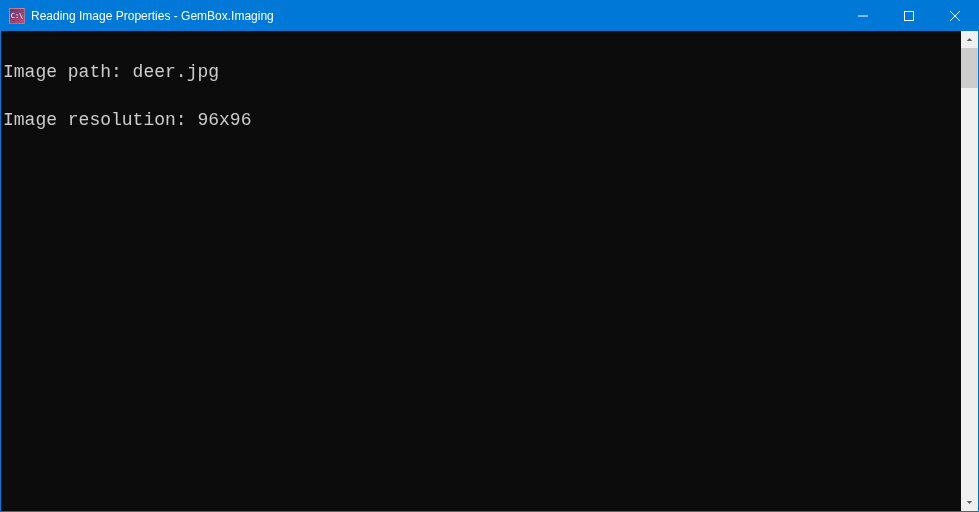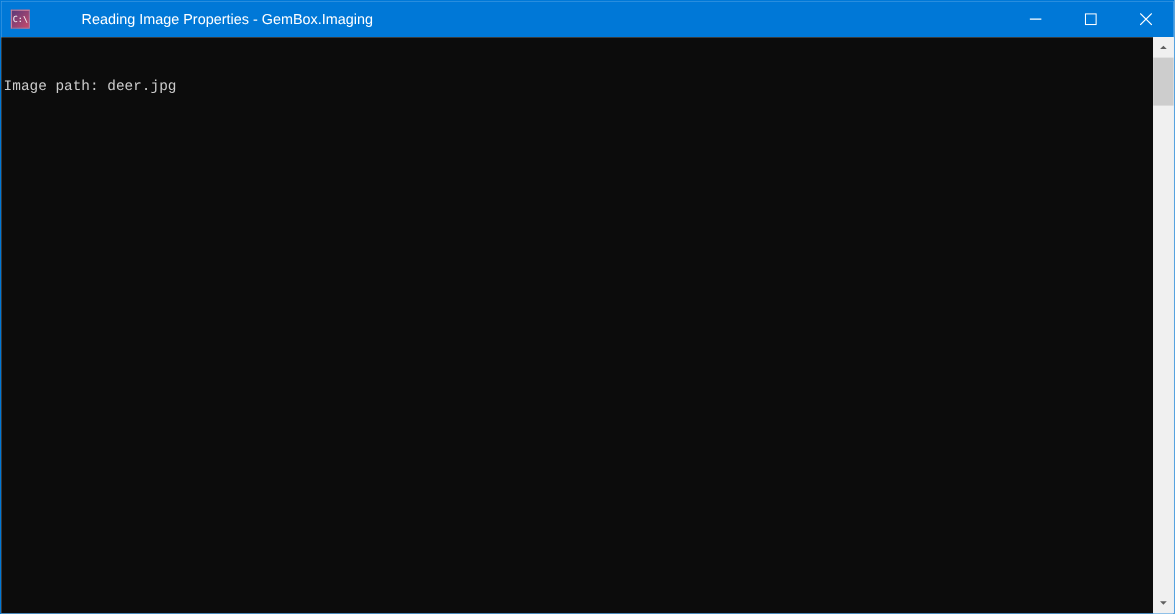--- a/index.html
+++ b/index.html
@@ -42,21 +42,20 @@
       align-items: center;
       justify-content: center;
       font-size: 7px;
       font-family: monospace;
       color: #fff;
       line-height: 1;
     }
     .title-text {
       flex: 0 0 auto;
       white-space: nowrap;
-      margin-left: 37px;
     }
     .title-spacer {
       flex: 1;
     }
     .window-controls {
       display: flex;
       height: 100%;
     }
     .win-btn {
       width: 46px;
@@ -77,21 +76,21 @@
       flex: 1;
       display: flex;
       background: #ffffff;
       position: relative;
     }
     .console {
       flex: 1;
       background: #0c0c0c;
       color: #cccccc;
       font-family: Consolas, "Courier New", monospace;
-      font-size: 12px;
+      font-size: 18px;
       line-height: 16px;
       padding: 1px 2px;
       white-space: pre;
       overflow: hidden;
     }
     .console-line {
       display: block;
     }
     .scrollbar {
       width: 17px;
@@ -151,20 +150,21 @@
         <svg viewBox="0 0 10 10">
             <line x1="0" y1="0" x2="10" y2="10"></line>
             <line x1="10" y1="0" x2="0" y2="10"></line>
           </svg>
       </div>
     </div>
   </div>
   <div class="content-wrap">
     <div class="console">
       <span class="console-line">Image path: deer.jpg</span>
+      <span class="console-line">Image resolution: 96x96</span>
     </div>
     <div class="scrollbar">
       <div class="scroll-arrow">
         <svg viewBox="0 0 10 10">
             <path d="M1 7 L5 3 L9 7 Z"></path>
           </svg>
       </div>
       <div class="scroll-track">
         <div class="scroll-thumb"></div>
       </div>

